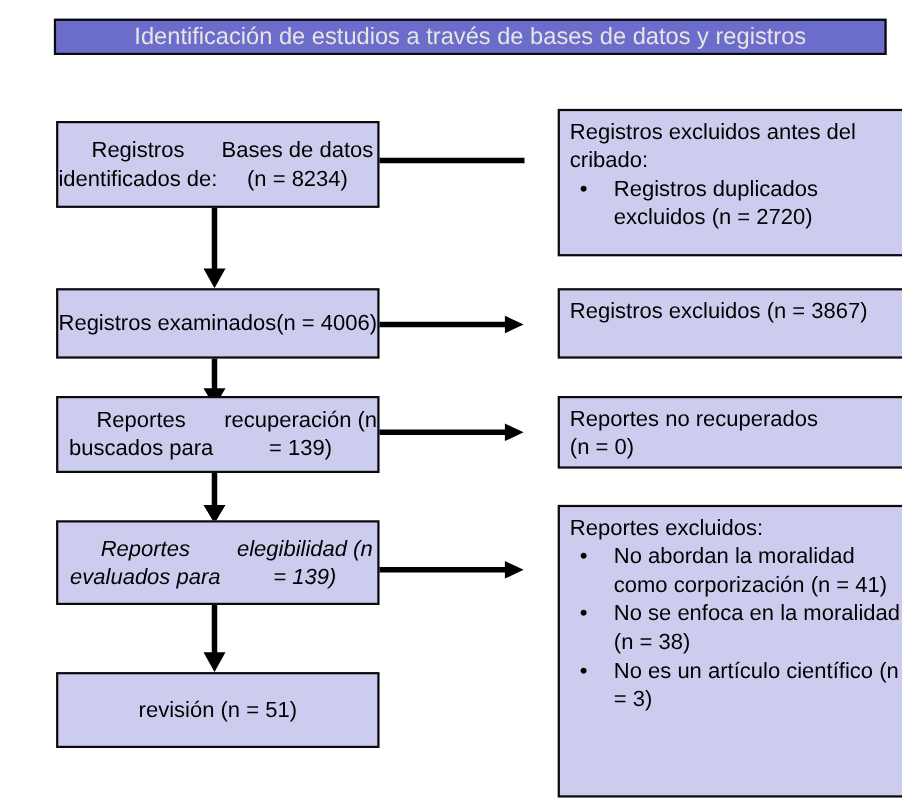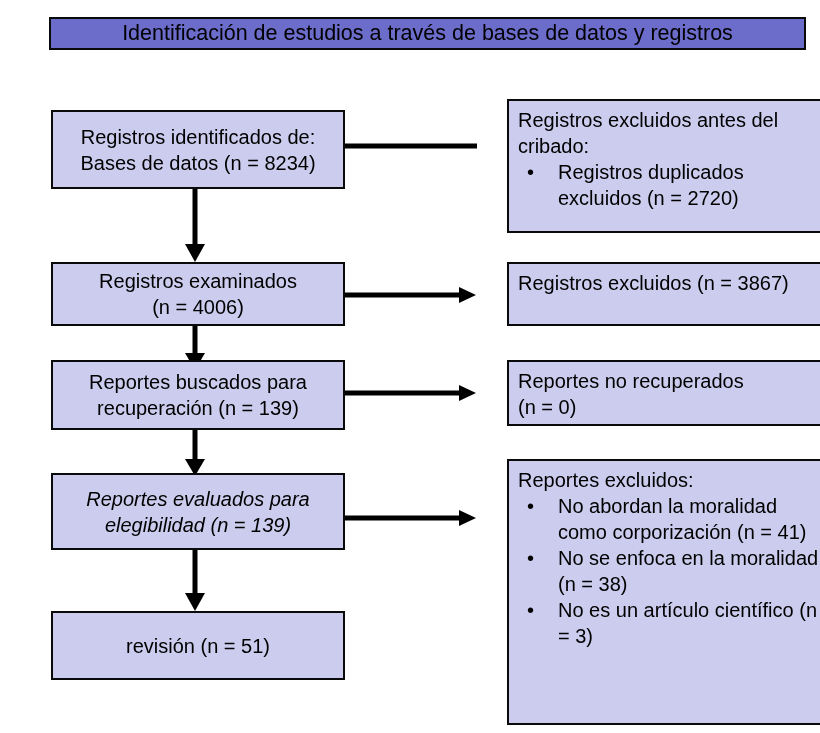--- a/index.html
+++ b/index.html
@@ -21,39 +21,38 @@
   }
   .banner {
     position: absolute;
     left: 49px;
     top: 17px;
     width: 757px;
     height: 33px;
     background: #6c6ccb;
     border: 2px solid #0a0a0a;
     box-sizing: border-box;
-    color: #000000;
+    color: #e5e5e5;
     font-size: 21.5px;
     line-height: 29px;
     text-align: center;
     white-space: nowrap;
     overflow: hidden;
   }
   .box {
     position: absolute;
     background: #ccccee;
     border: 2px solid #0a0a0a;
     box-sizing: border-box;
     color: #000000;
     font-size: 20px;
     line-height: 26px;
   }
   .box-center {
     display: flex;
-    flex-direction: column;
     align-items: center;
     justify-content: center;
     text-align: center;
   }
   .box-left {
     padding: 6px 8px 6px 9px;
     text-align: left;
     margin-left: 32px;
   }
   .box-left .line {

